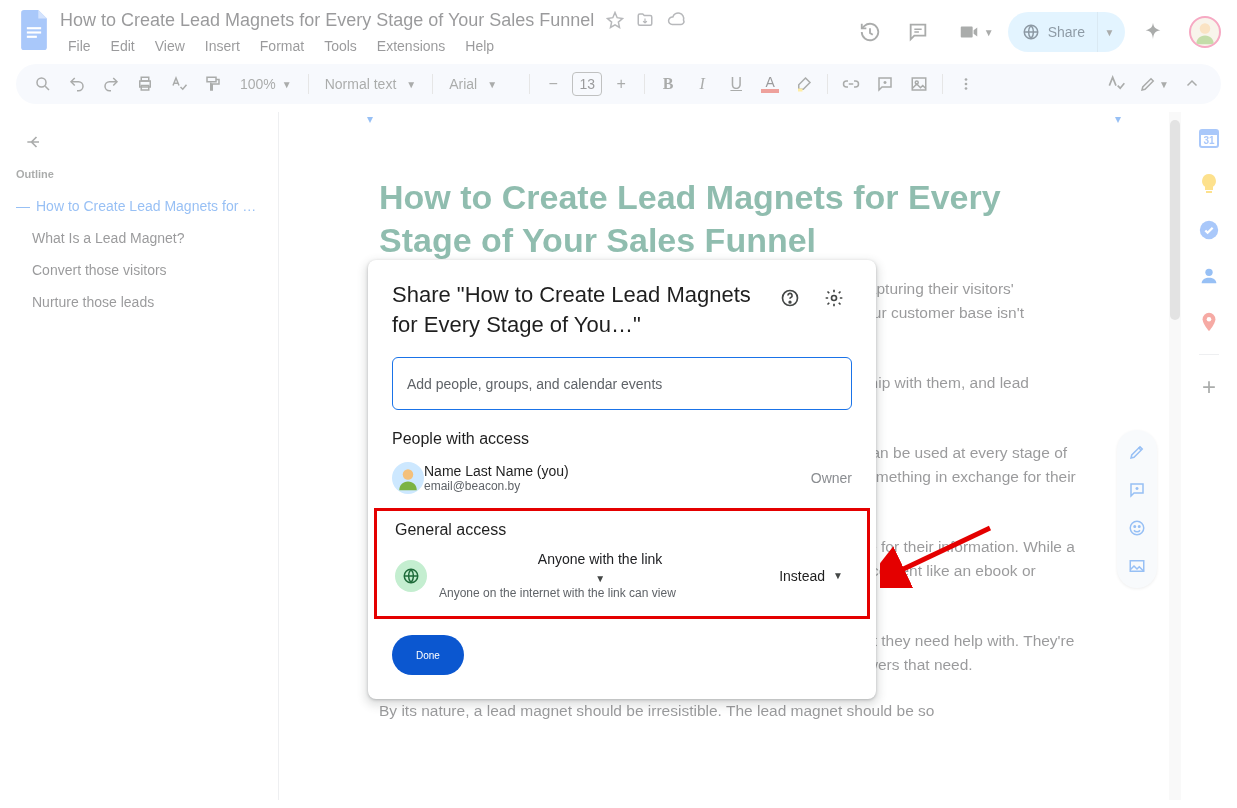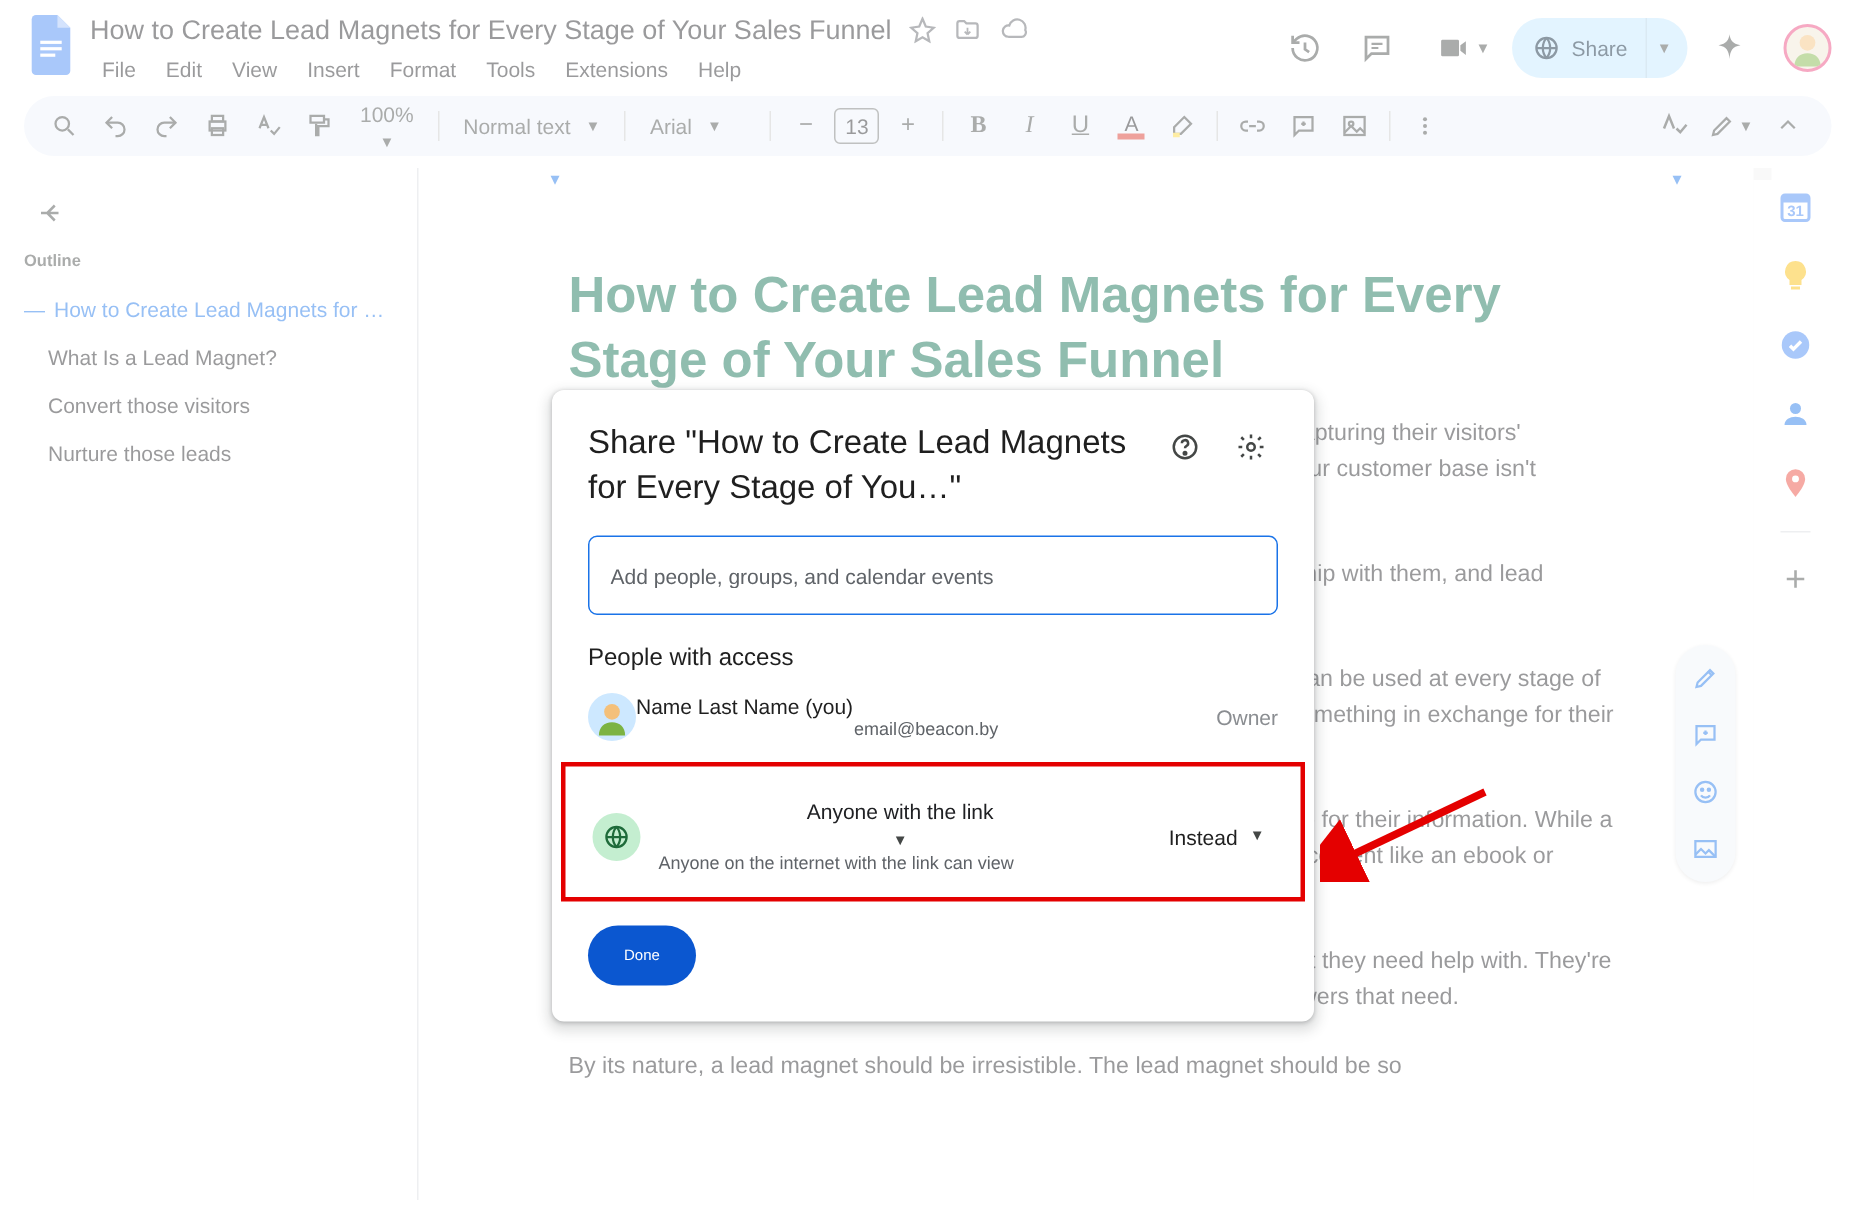--- a/index.html
+++ b/index.html
@@ -124,21 +124,20 @@
     color: #444746;
     cursor: pointer;
     font-size: 16px;
   }
   .tb-zoom {
     display: flex; align-items: center;
     padding: 0 8px;
     font-size: 14px; color: #444746;
     gap: 6px;
     cursor: pointer;
-    flex-direction: column;
   }
   .tb-sep {
     width: 1px; height: 20px;
     background: #c7c7c7;
     margin: 0 4px;
   }
   .tb-style {
     display: flex; align-items: center;
     font-size: 14px; color: #444746;
     gap: 10px;
@@ -255,21 +254,21 @@
   .doc-p {
     font-size: 15.5px;
     color: #202124;
     line-height: 1.55;
     margin-bottom: 22px;
   }
 
   
   .side-panel {
     position: absolute;
-    right: 12px; top: 120px;
+    right: 0; top: 120px;
     width: 56px;
     height: calc(100% - 120px);
     display: flex;
     flex-direction: column;
     align-items: center;
     gap: 18px;
     padding-top: 4px;
     background: #fff;
   }
   .side-icon {
@@ -387,21 +386,21 @@
   .person-avatar {
     width: 32px; height: 32px;
     border-radius: 50%;
     background: #cde8ff;
     display: flex; align-items: center; justify-content: center;
     overflow: hidden;
   }
   .person-avatar svg { width: 28px; height: 28px; }
   .person-info { flex: 1; }
   .person-name { font-size: 14px; font-weight: 500; color: #1f1f1f; }
-  .person-email { font-size: 12px; color: #5f6368; text-align: center; }
+  .person-email { font-size: 12px; color: #5f6368; }
   .person-role { font-size: 14px; color: #8a8d91; }
 
   .general-access-block {
     border: 3px solid #e40000;
     margin: 14px -18px 0 -18px;
     padding: 10px 18px 16px 18px;
   }
   .ga-row {
     display: flex;
     align-items: center;
@@ -804,20 +803,21 @@
         </svg>
     </div>
     <div class="person-info">
       <div class="person-name">Name Last Name (you)</div>
       <div class="person-email">email@beacon.by</div>
     </div>
     <div class="person-role">Owner</div>
   </div>
 
   <div class="general-access-block">
+    <div class="section-heading" style="margin-top:0">General access</div>
     <div class="ga-row">
       <div class="ga-icon">
         <svg width="18" height="18" viewBox="0 0 24 24" fill="none" stroke="#1e6b3a" stroke-width="2">
             <circle cx="12" cy="12" r="9"></circle>
             <path d="M3 12h18M12 3a14 14 0 0 1 0 18M12 3a14 14 0 0 0 0 18"></path>
           </svg>
       </div>
       <div class="ga-info">
         <div class="ga-title-row">
           <span>Anyone with the link</span>

